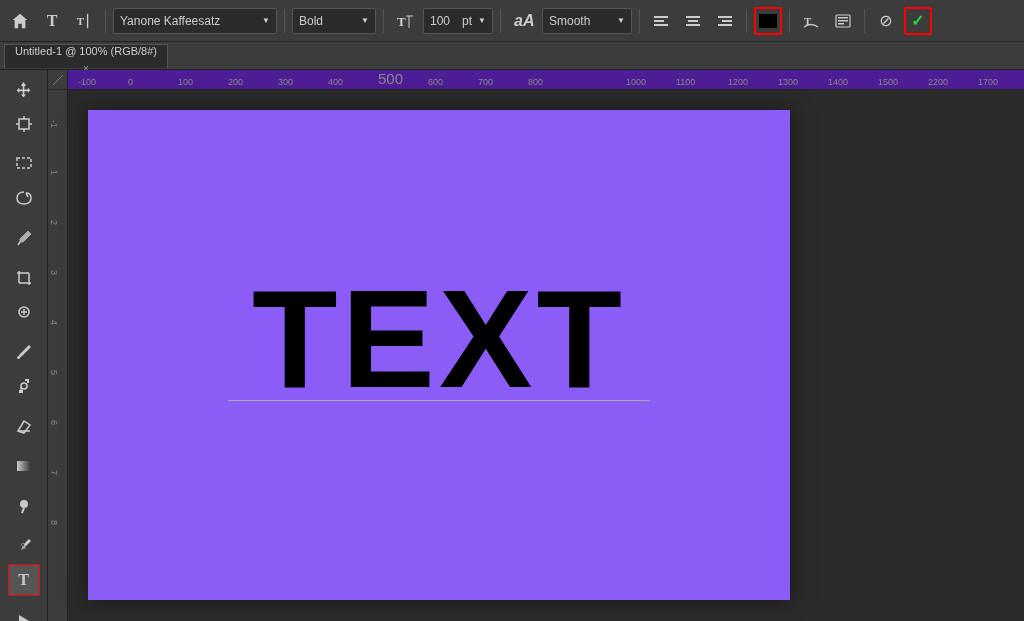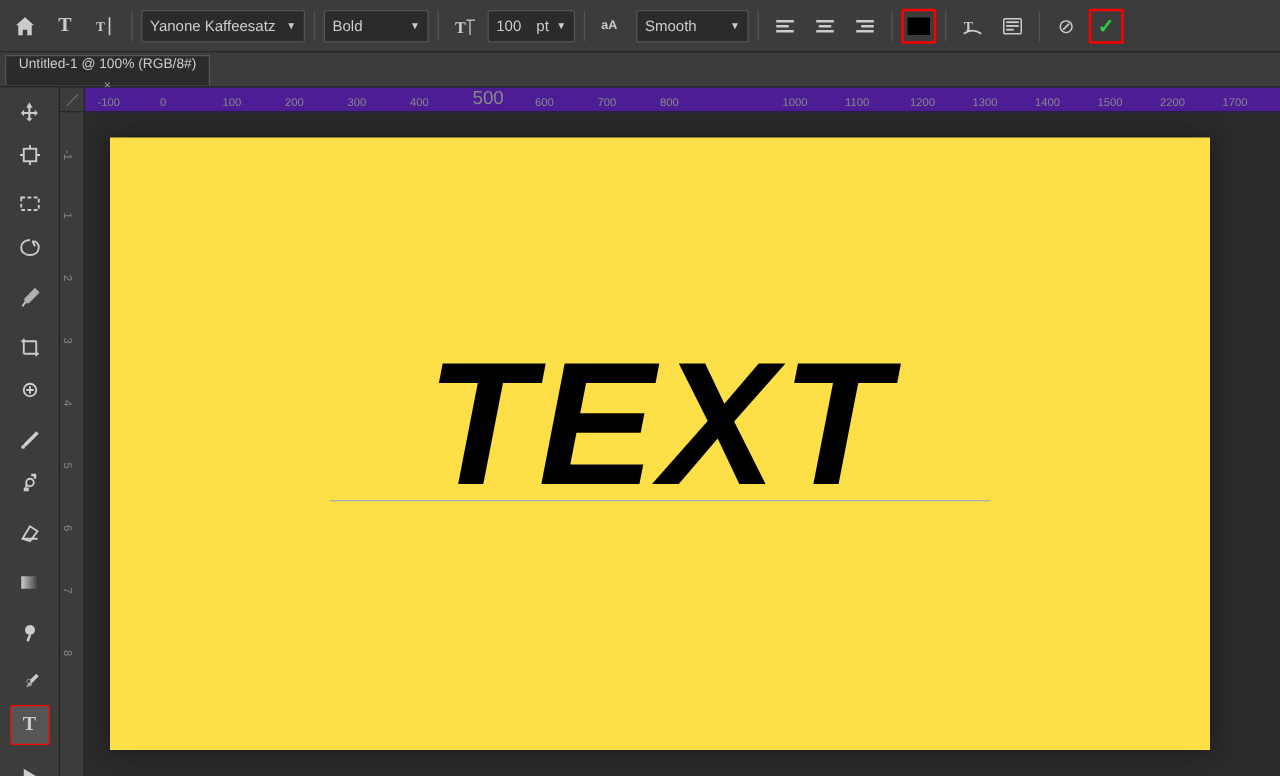--- a/index.html
+++ b/index.html
@@ -52,21 +52,21 @@
       font-size: 12px;
       padding: 0 6px;
       cursor: pointer;
       border-radius: 2px;
       display: flex;
       align-items: center;
       gap: 4px;
       flex-shrink: 0;
     }
 
-    .font-name-dropdown { width: 131px; }
+    .font-name-dropdown { width: 164px; }
     .font-style-dropdown { width: 84px; }
     .aa-dropdown { width: 22px; font-size: 14px; font-weight: bold; color: #ccc; }
     .smooth-dropdown { width: 90px; }
 
     .color-swatch-btn {
       width: 28px;
       height: 28px;
       display: flex;
       align-items: center;
       justify-content: center;
@@ -209,25 +209,24 @@
       display: flex;
       align-items: center;
       justify-content: center;
     }
 
     
     #document-canvas {
       position: absolute;
       top: 40px;
       left: 40px;
-      width: 880px;
+      width: 702px;
       height: 490px;
-      background: #fde047;
+      background: #8b5cf6;
       box-shadow: 0 0 20px rgba(0,0,0,0.5);
-      font-style: italic;
     }
     .canvas-text {
       position: absolute;
       top: 50%;
       left: 50%;
       transform: translate(-50%, -60%);
       font-family: 'Arial Black', 'Impact', sans-serif;
       font-weight: 900;
       font-size: 140px;
       color: #000;
@@ -296,21 +295,21 @@
     </svg>
   </div>
   <div class="toolbar-dropdown" style="width:70px;">
     <span style="flex:1;">100</span>
     <span style="margin-right:2px;">pt</span>
     <span style="font-size:8px;">▼</span>
   </div>
 
   <div class="toolbar-separator"></div>
 
-  <div class="toolbar-dropdown aa-dropdown" style="border:none; background:transparent; font-size:10px; font-weight:bold; width:30px;">
+  <div class="toolbar-dropdown aa-dropdown" style="border:none; background:transparent; font-size:16px; font-weight:bold; width:30px;font-style:italic;">
     <span>aA</span>
   </div>
 
   <div class="toolbar-dropdown smooth-dropdown">
     <span style="flex:1;">Smooth</span>
     <span style="font-size:8px;">▼</span>
   </div>
 
   <div class="toolbar-separator"></div>
 

